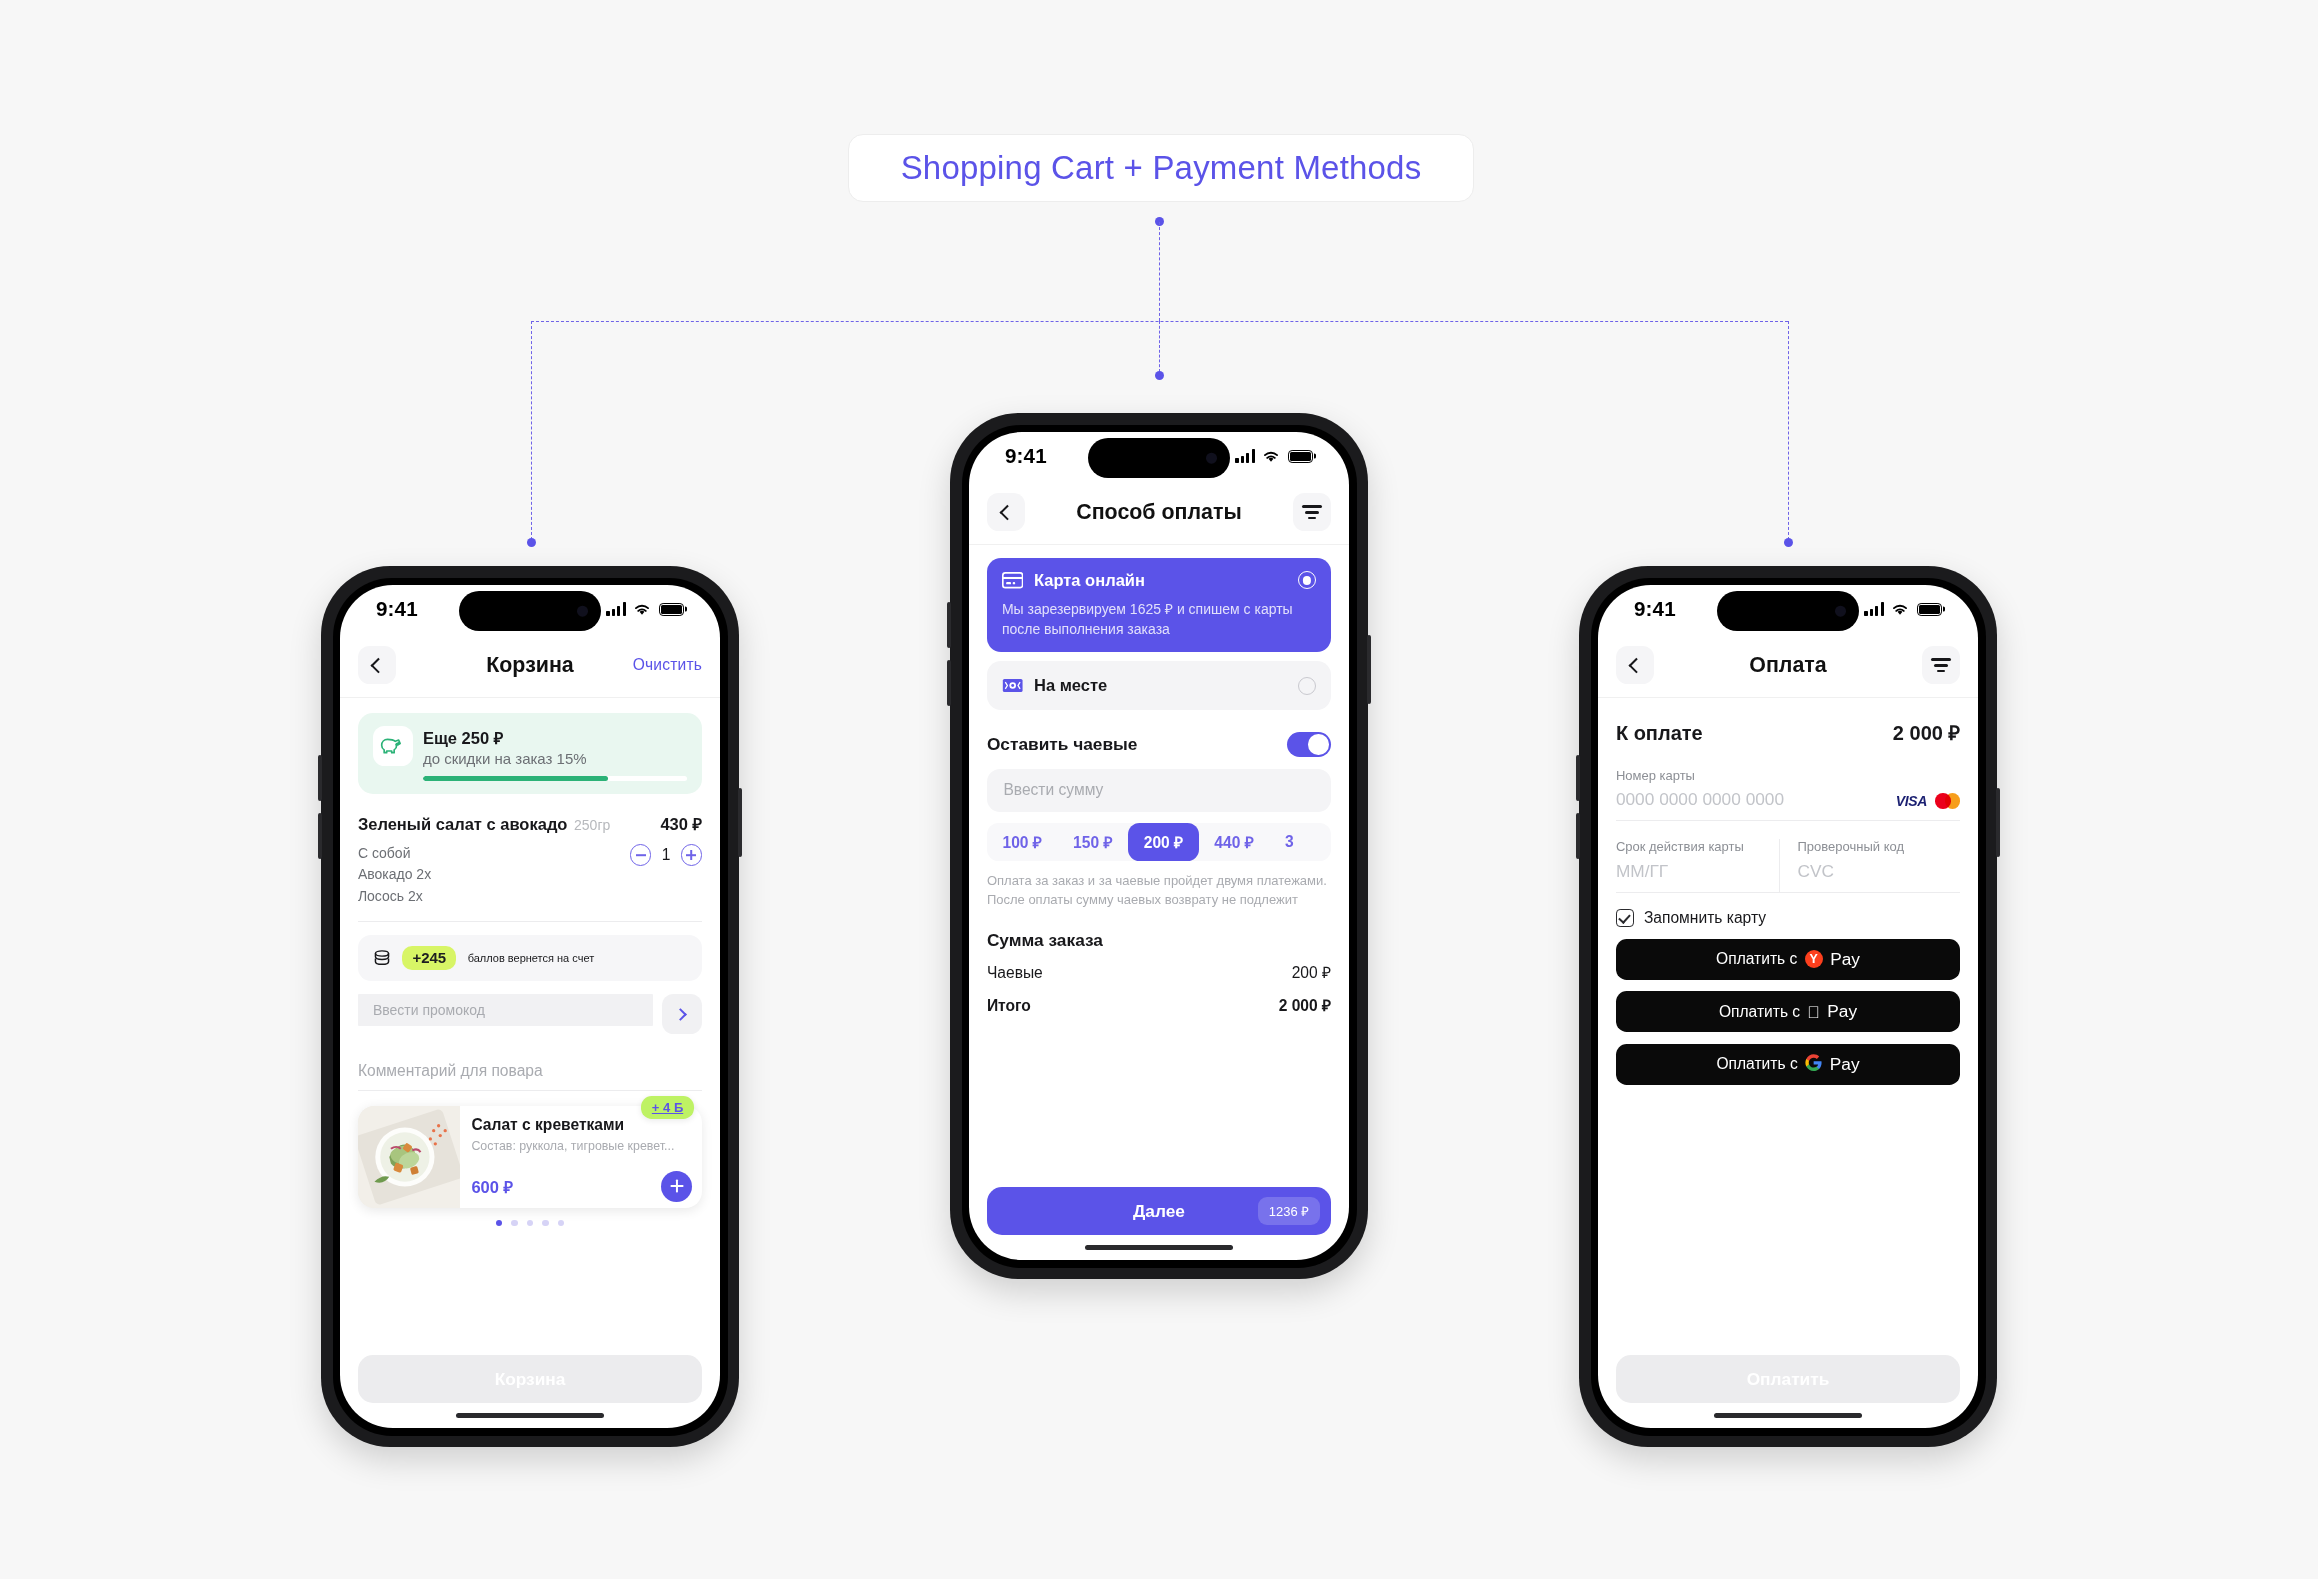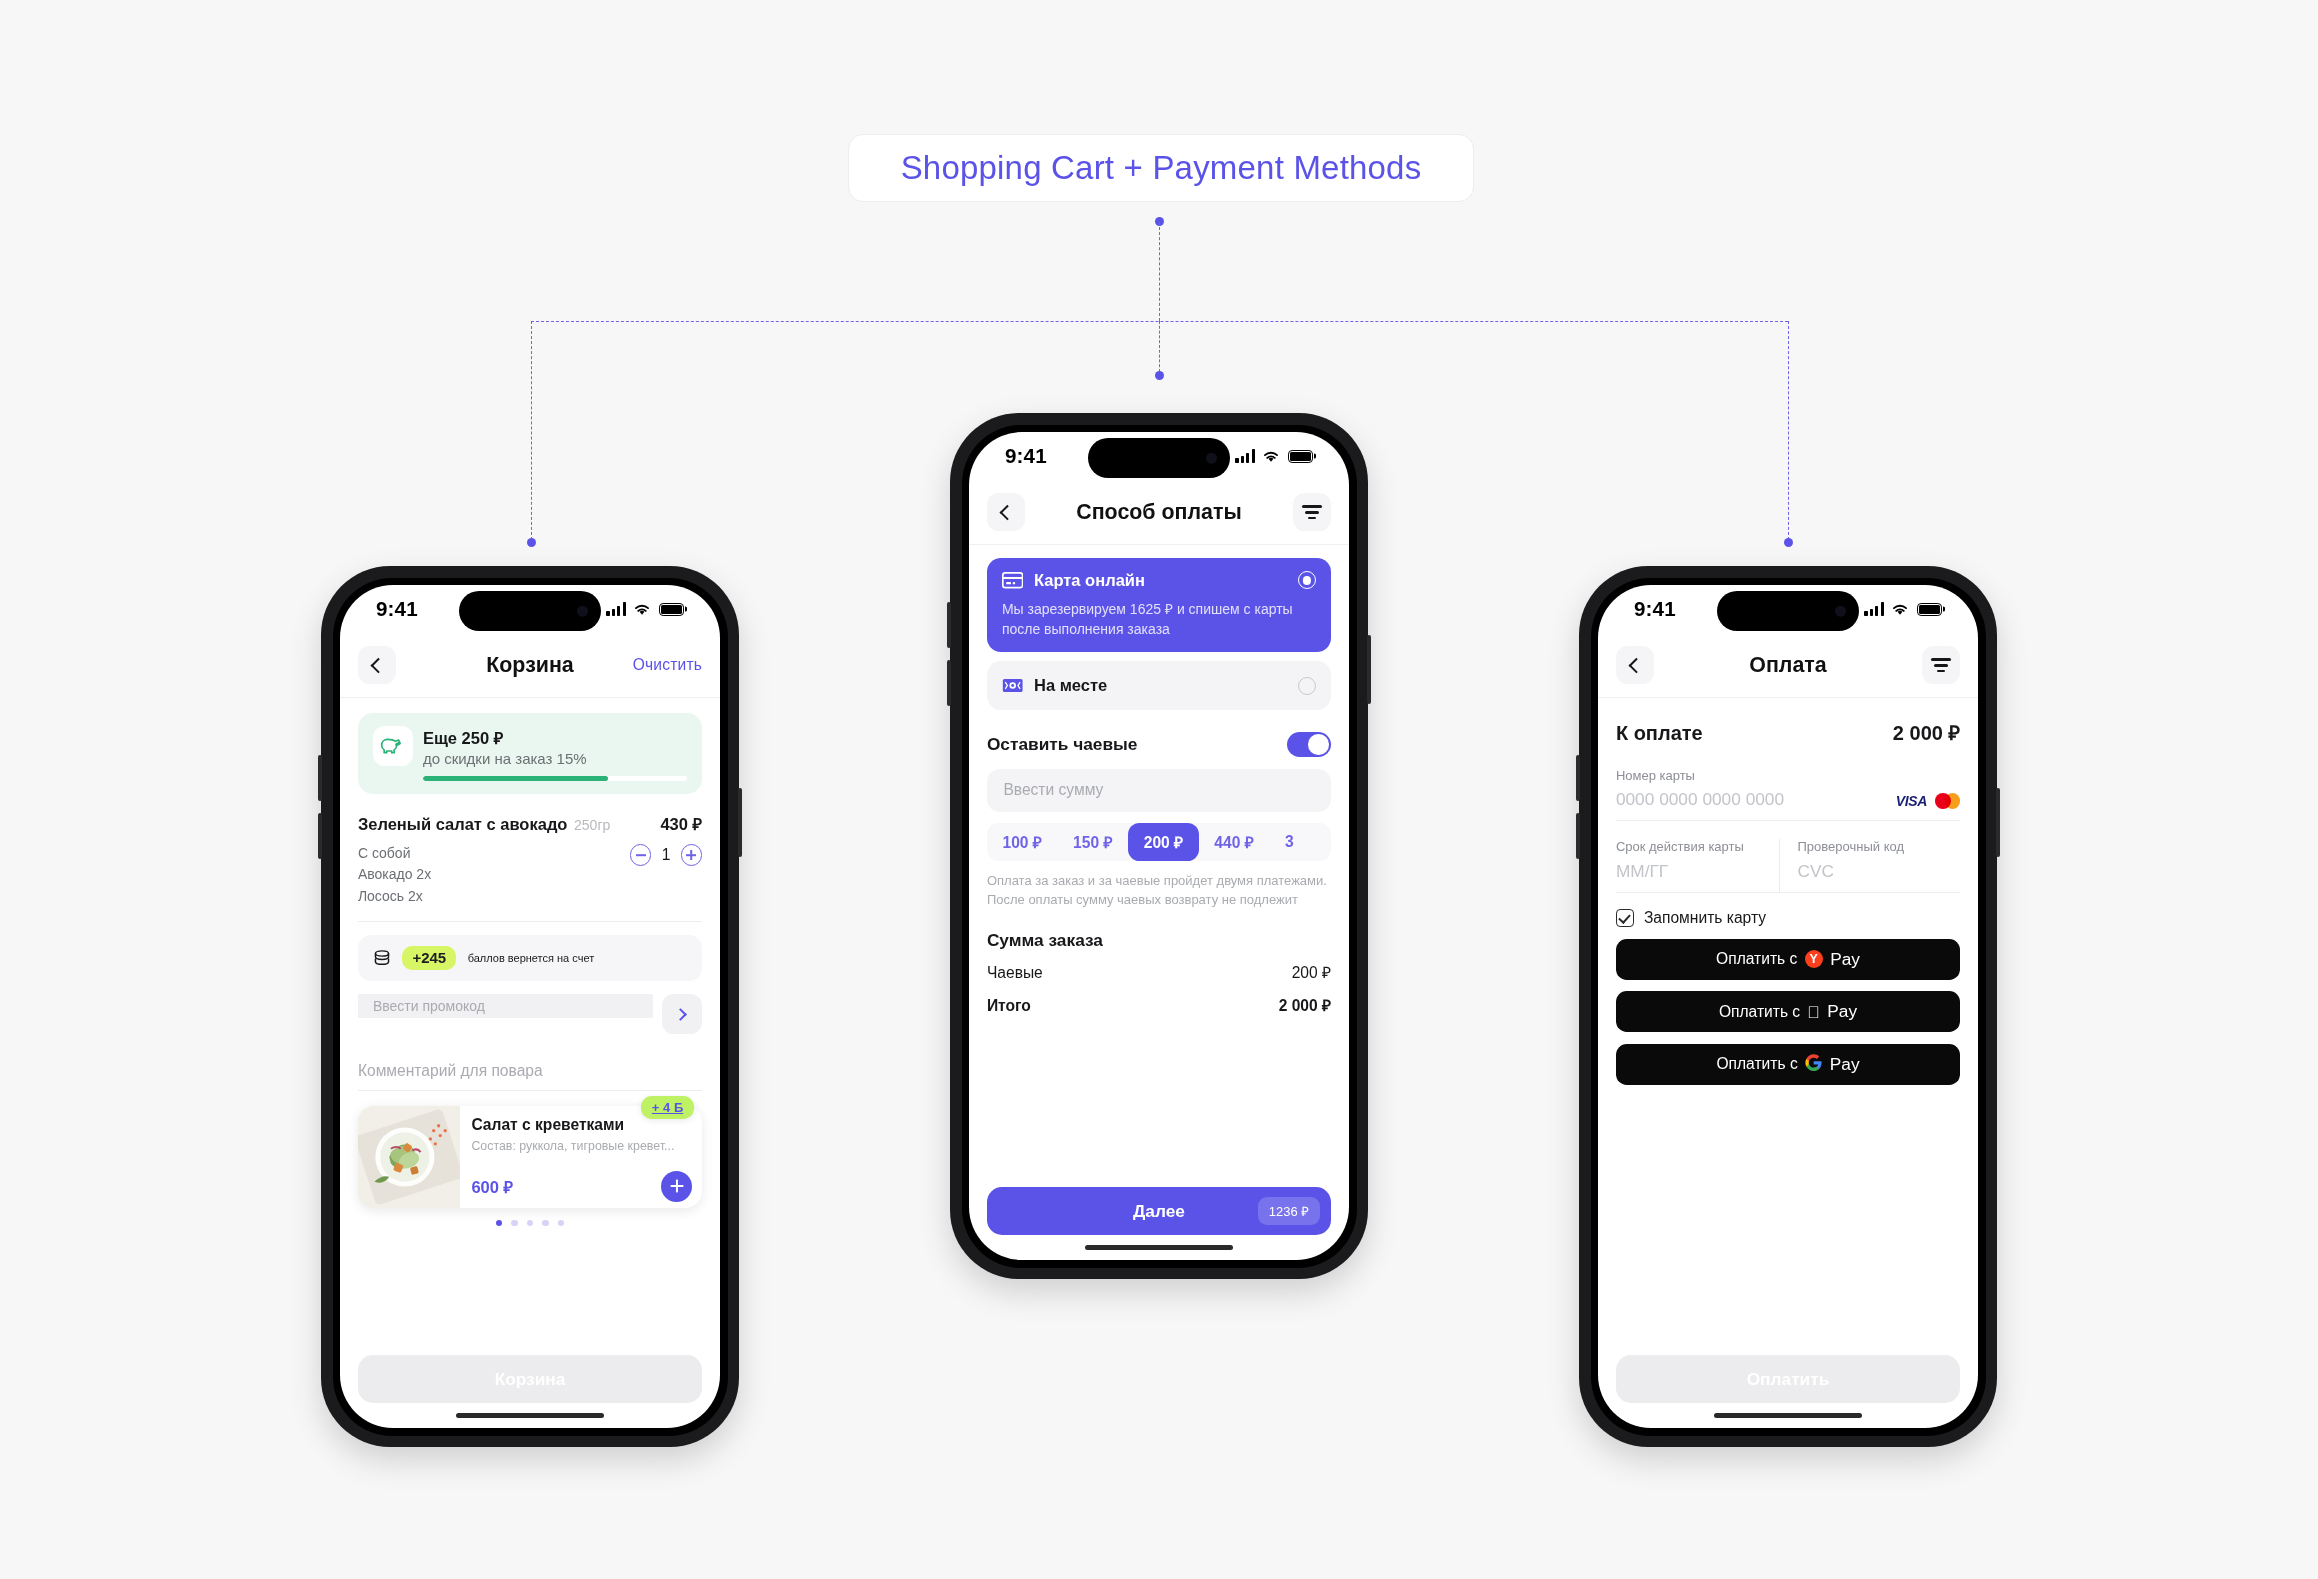--- a/index.html
+++ b/index.html
@@ -161,21 +161,21 @@
     padding: 11.5px 15px; display: flex; align-items: center; gap: 11.5px;
   }
   .pts-badge {
     background: #d8f566; color: #1d1d20; font-weight: bold;
     font-size: 15px; padding: 3.3px 10px; border-radius: 10px;
   }
   .pts-text { font-size: 11px; color: #18181b; }
 
   .promo-row { margin-top: 13px; display: flex; gap: 9px; }
   .promo-input {
-    flex: 1 1 auto; height: 24px; background: #f1f1f3; border-radius: 1px;
+    flex: 1 1 auto; height: 32px; background: #f1f1f3; border-radius: 1px;
     display: flex; align-items: center; padding: 0 15px;
     font-size: 14px; color: #a9abb0;
   }
   .promo-go {
     width: 40px; height: 40px; background: #f1f1f3; border-radius: 11.5px;
     display: flex; align-items: center; justify-content: center;
   }
   .chev-r { width:9px; height:9px; border-right:2.5px solid #5b53e8; border-top:2.5px solid #5b53e8; transform: rotate(45deg); margin-left:-2.5px; }
 
   .comment-row { margin-top: 28px; padding-bottom: 10px; border-bottom: 0.8px solid #ececee; }

